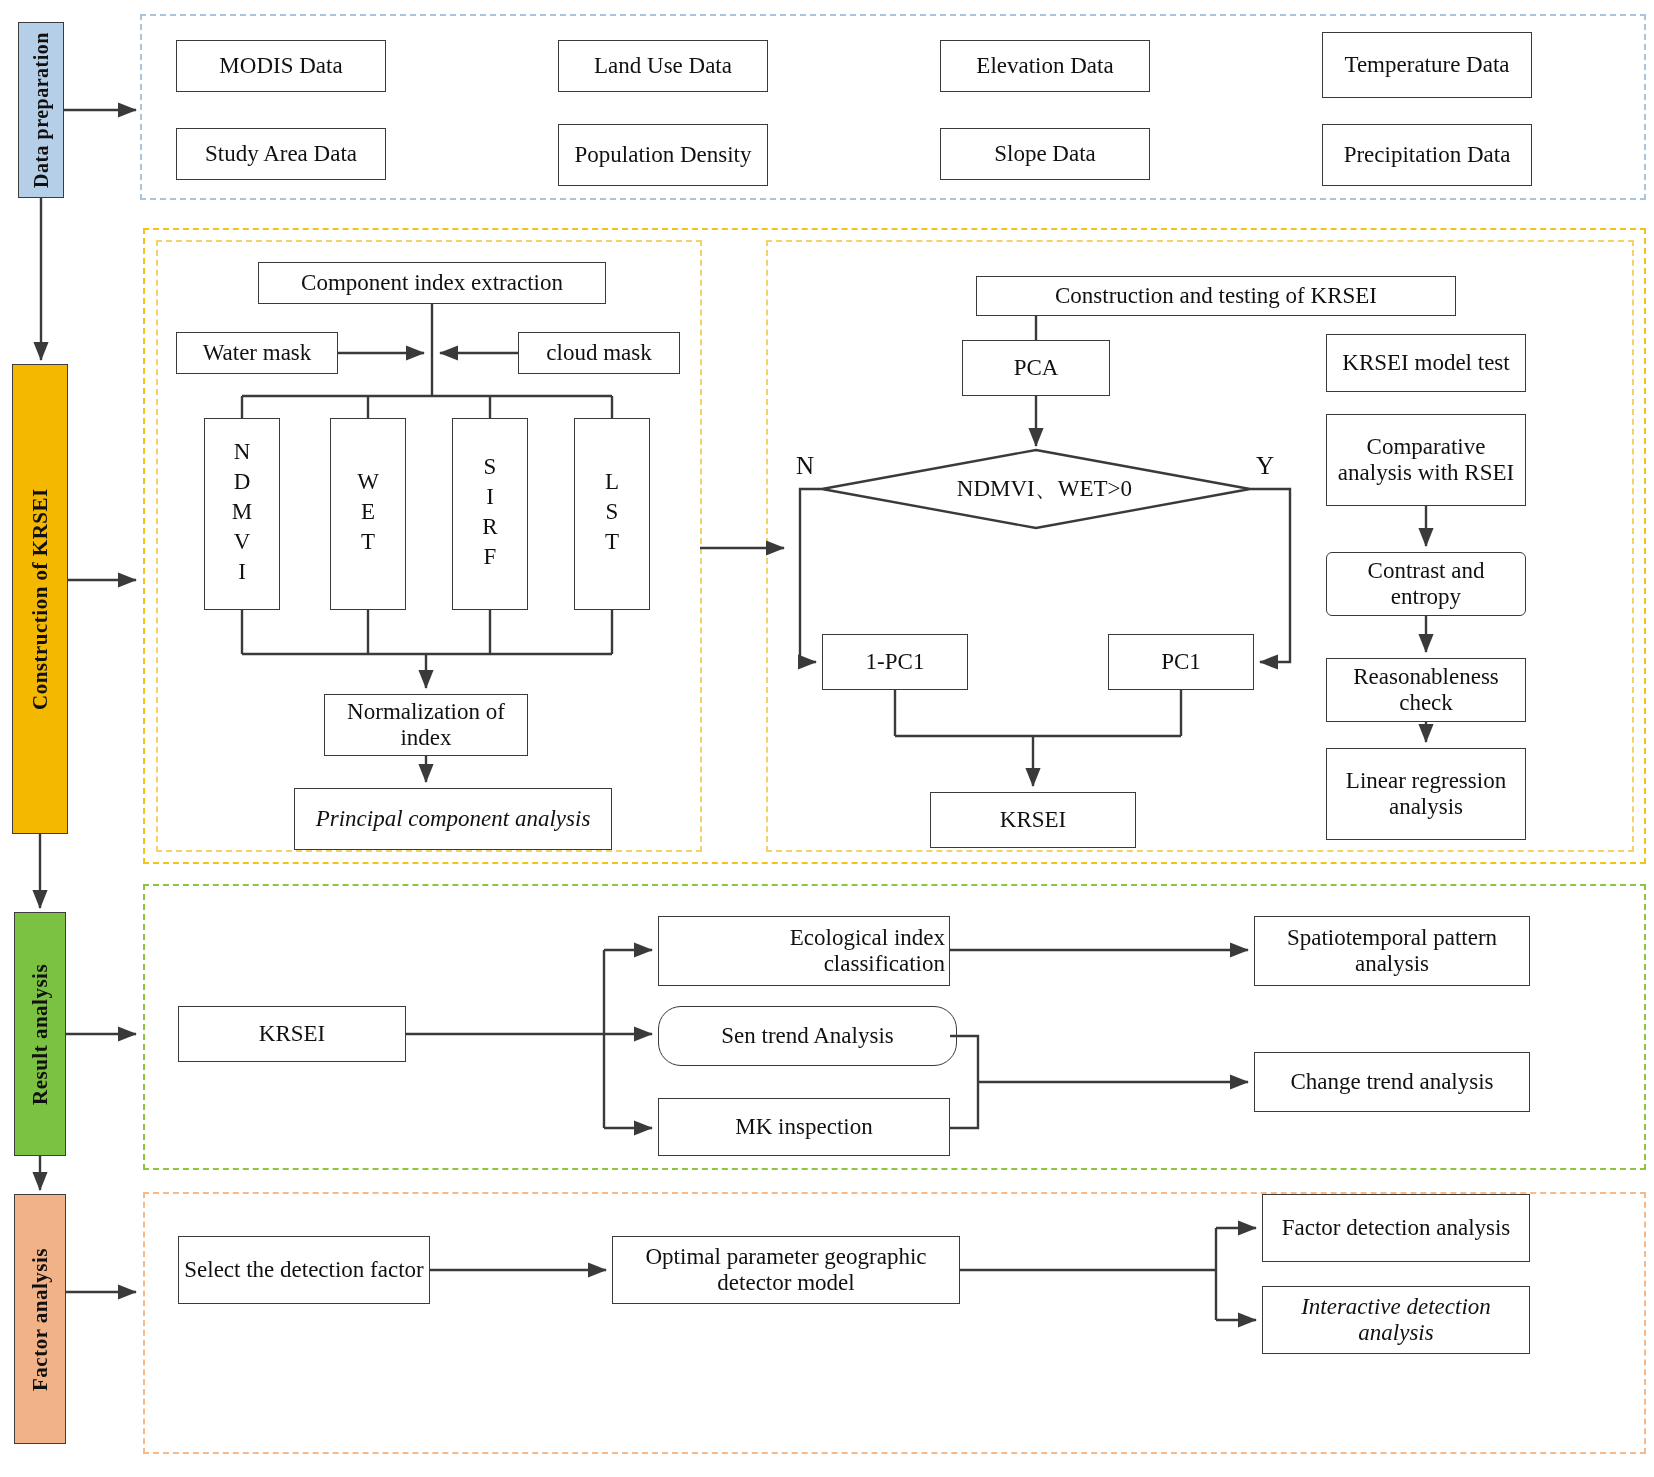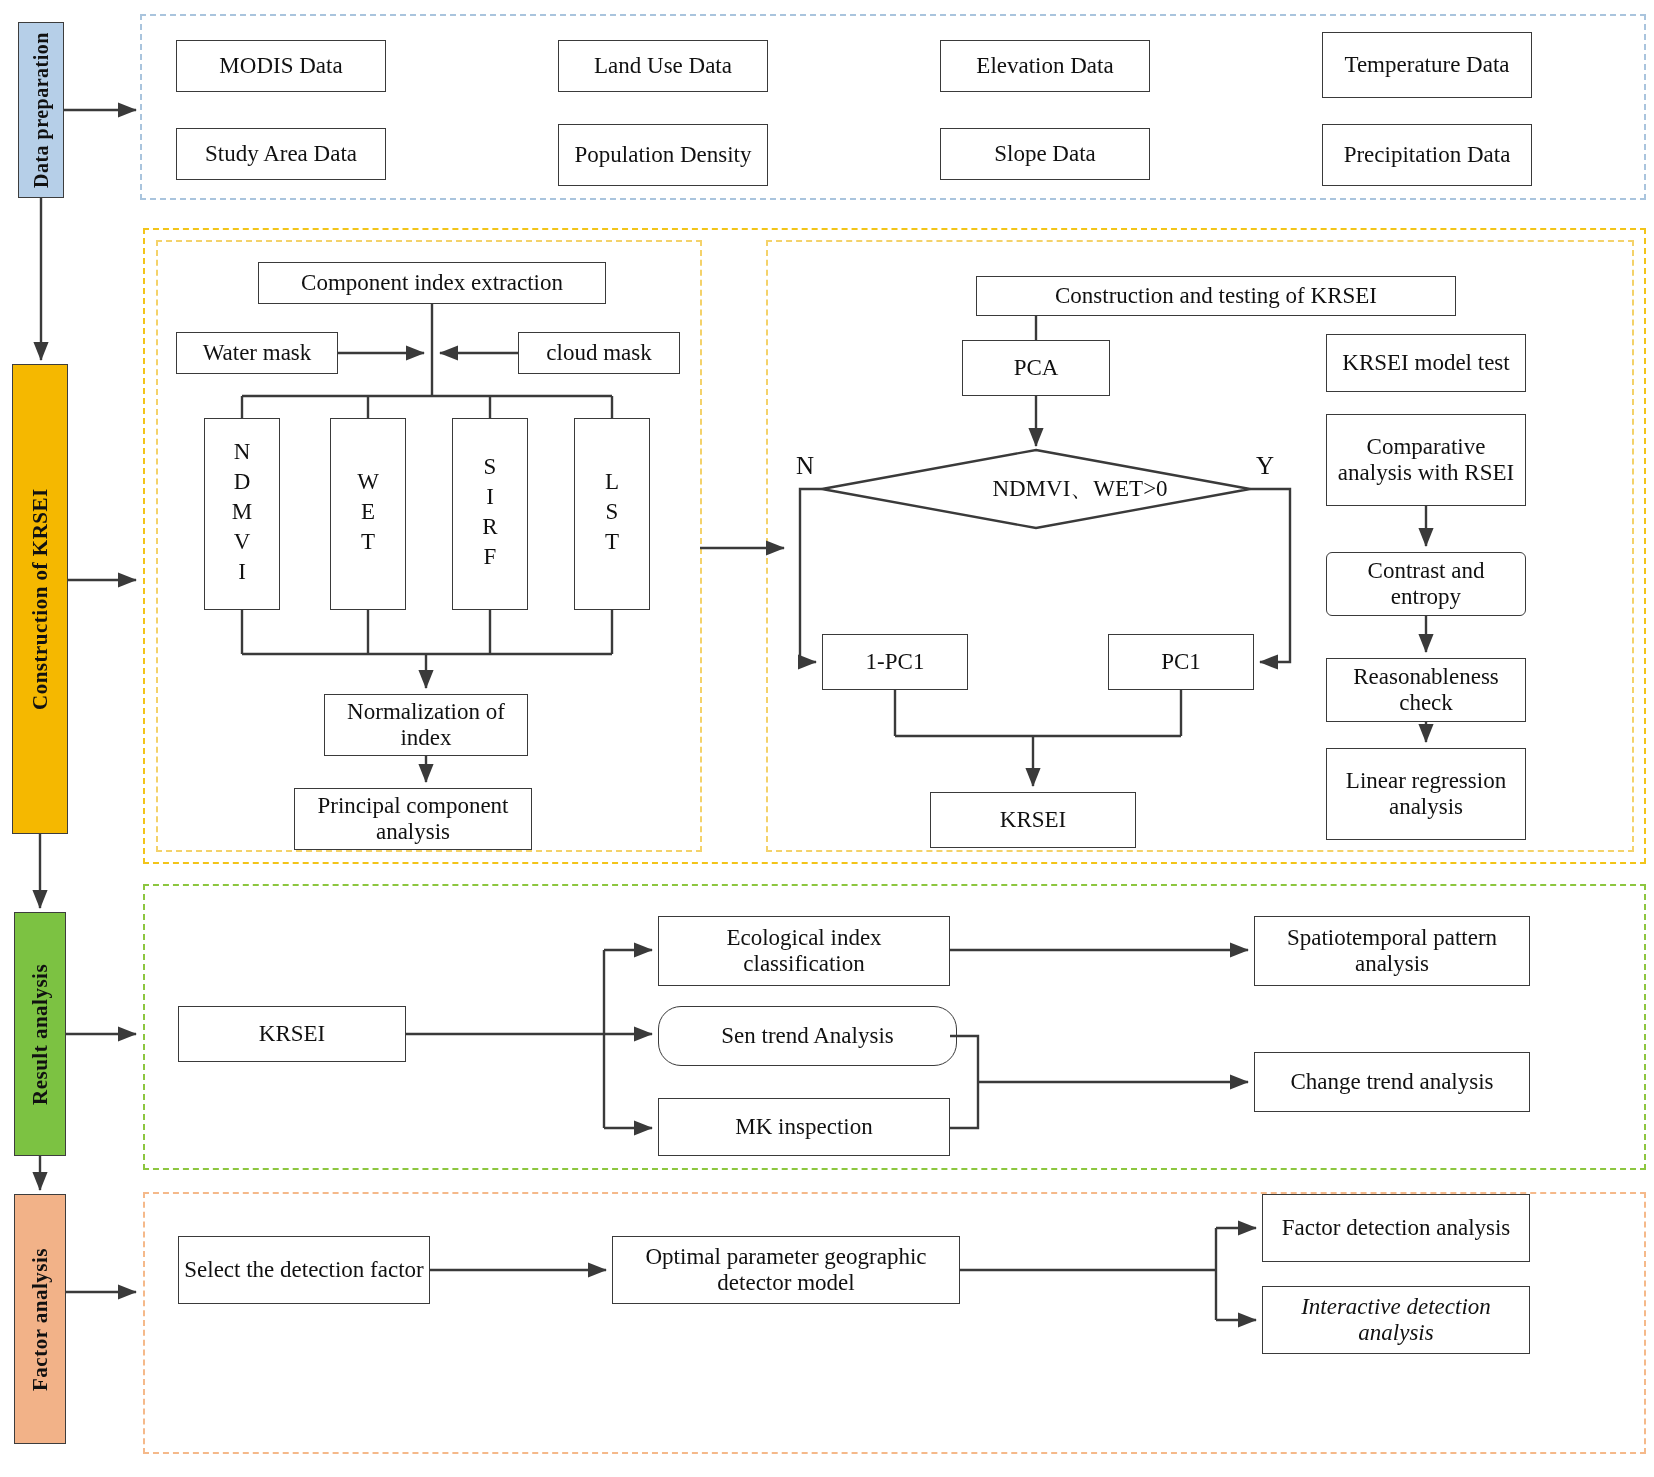--- a/index.html
+++ b/index.html
@@ -125,33 +125,33 @@
     <span>SIRF</span>
   </div>
   <div class="box vtext" style="left:574px;top:418px;width:76px;height:192px;font-size:23px;">
     <span>LST</span>
   </div>
 
   <div class="box" style="left:324px;top:694px;width:204px;height:62px;font-size:23px;">
     <span>Normalization of index</span>
   </div>
 
-  <div class="box" style="left:294px;top:788px;width:238px;height:62px;font-size:23px;">
+  <div class="box" style="left:294px;top:788px;width:318px;height:62px;font-size:23px;font-style:italic;">
     <span>Principal component analysis</span>
   </div>
 
   <div class="box" style="left:976px;top:276px;width:480px;height:40px;font-size:23px;">
     <span>Construction and testing of KRSEI</span>
   </div>
 
   <div class="box" style="left:962px;top:340px;width:148px;height:56px;font-size:23px;">
     <span>PCA</span>
   </div>
 
-  <div class="abs" style="left:984px;top:452px;width:192px;height:74px;display:flex;align-items:center;justify-content:center;text-align:center;font-size:23px;line-height:1.2;">
+  <div class="abs" style="left:940px;top:452px;width:192px;height:74px;display:flex;align-items:center;justify-content:flex-end;text-align:center;font-size:23px;line-height:1.2;">
     <span>NDMVI、WET&gt;0</span>
   </div>
 
   <div class="lbl" style="left:796px;top:452px;font-size:25px;">
     <span>N</span>
   </div>
   <div class="lbl" style="left:1256px;top:452px;font-size:25px;">
     <span>Y</span>
   </div>
 
@@ -179,21 +179,21 @@
     <span>Reasonableness check</span>
   </div>
   <div class="box" style="left:1326px;top:748px;width:200px;height:92px;font-size:23px;">
     <span>Linear regression analysis</span>
   </div>
 
   <div class="box" style="left:178px;top:1006px;width:228px;height:56px;font-size:23px;">
     <span>KRSEI</span>
   </div>
 
-  <div class="box" style="left:658px;top:916px;width:292px;height:70px;font-size:23px;">
+  <div class="box" style="left:658px;top:916px;width:292px;height:70px;font-size:23px;text-align:right;">
     <span>Ecological index classification</span>
   </div>
   <div class="box" style="left:658px;top:1006px;width:299px;height:60px;font-size:23px;border-radius:23px;">
     <span>Sen trend Analysis</span>
   </div>
   <div class="box" style="left:658px;top:1098px;width:292px;height:58px;font-size:23px;">
     <span>MK inspection</span>
   </div>
 
   <div class="box" style="left:1254px;top:916px;width:276px;height:70px;font-size:23px;">

